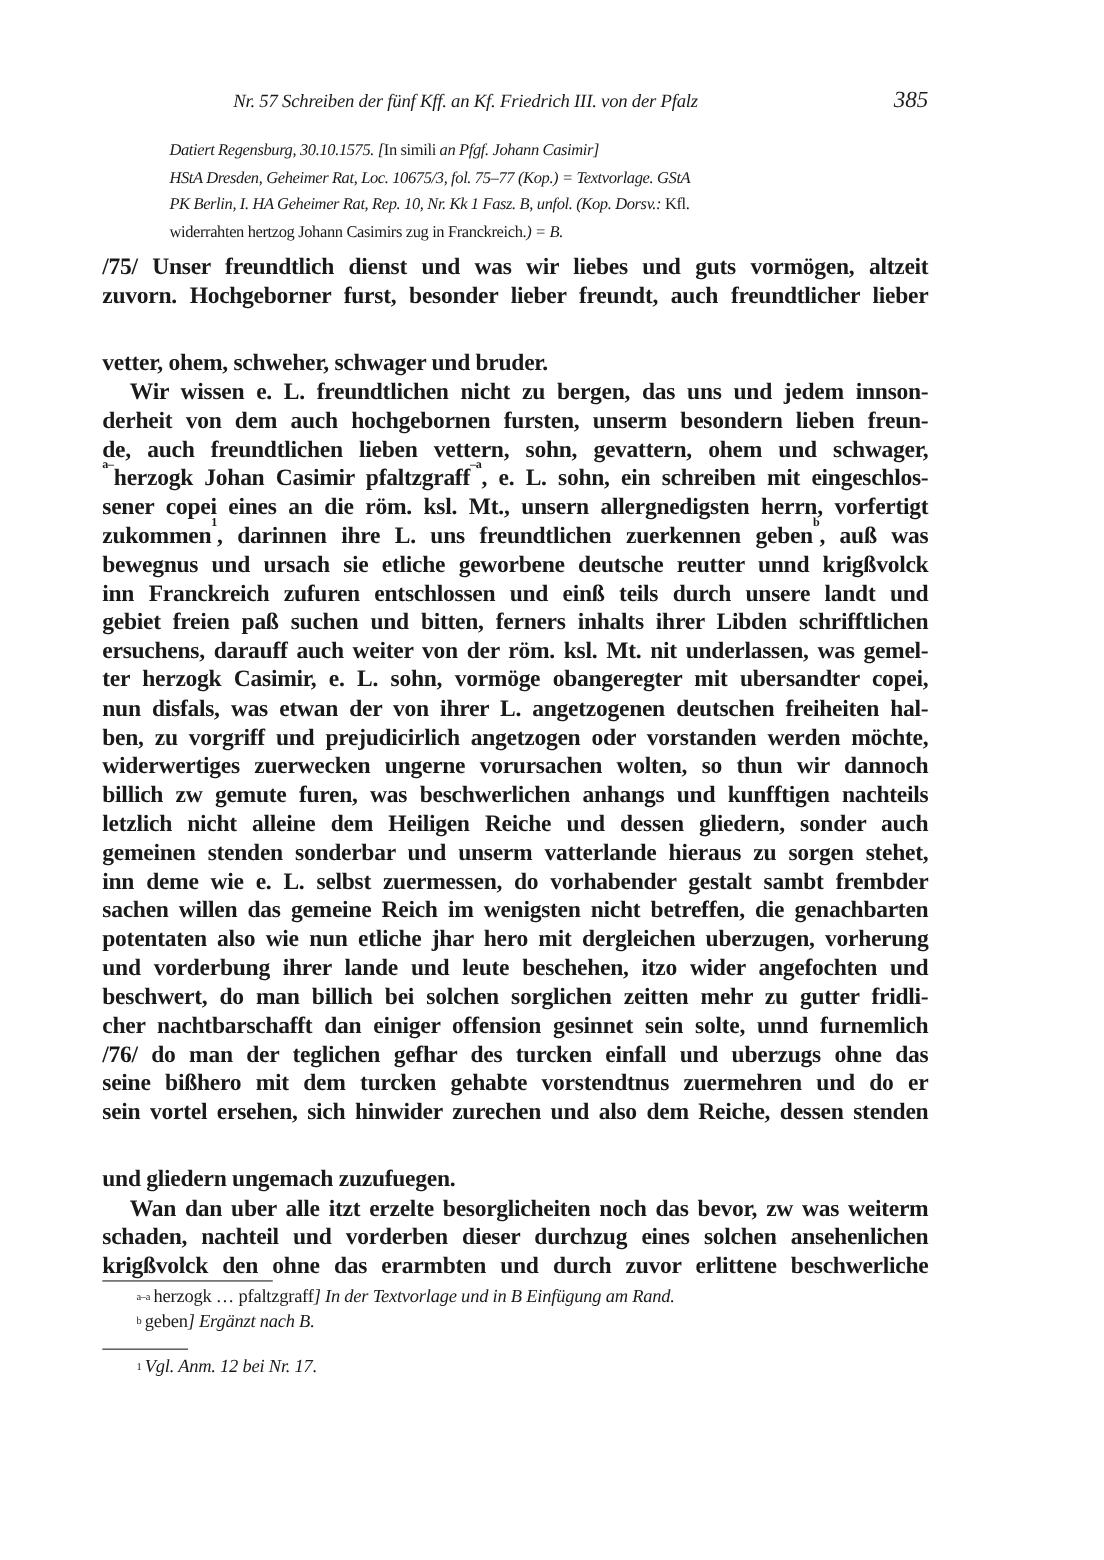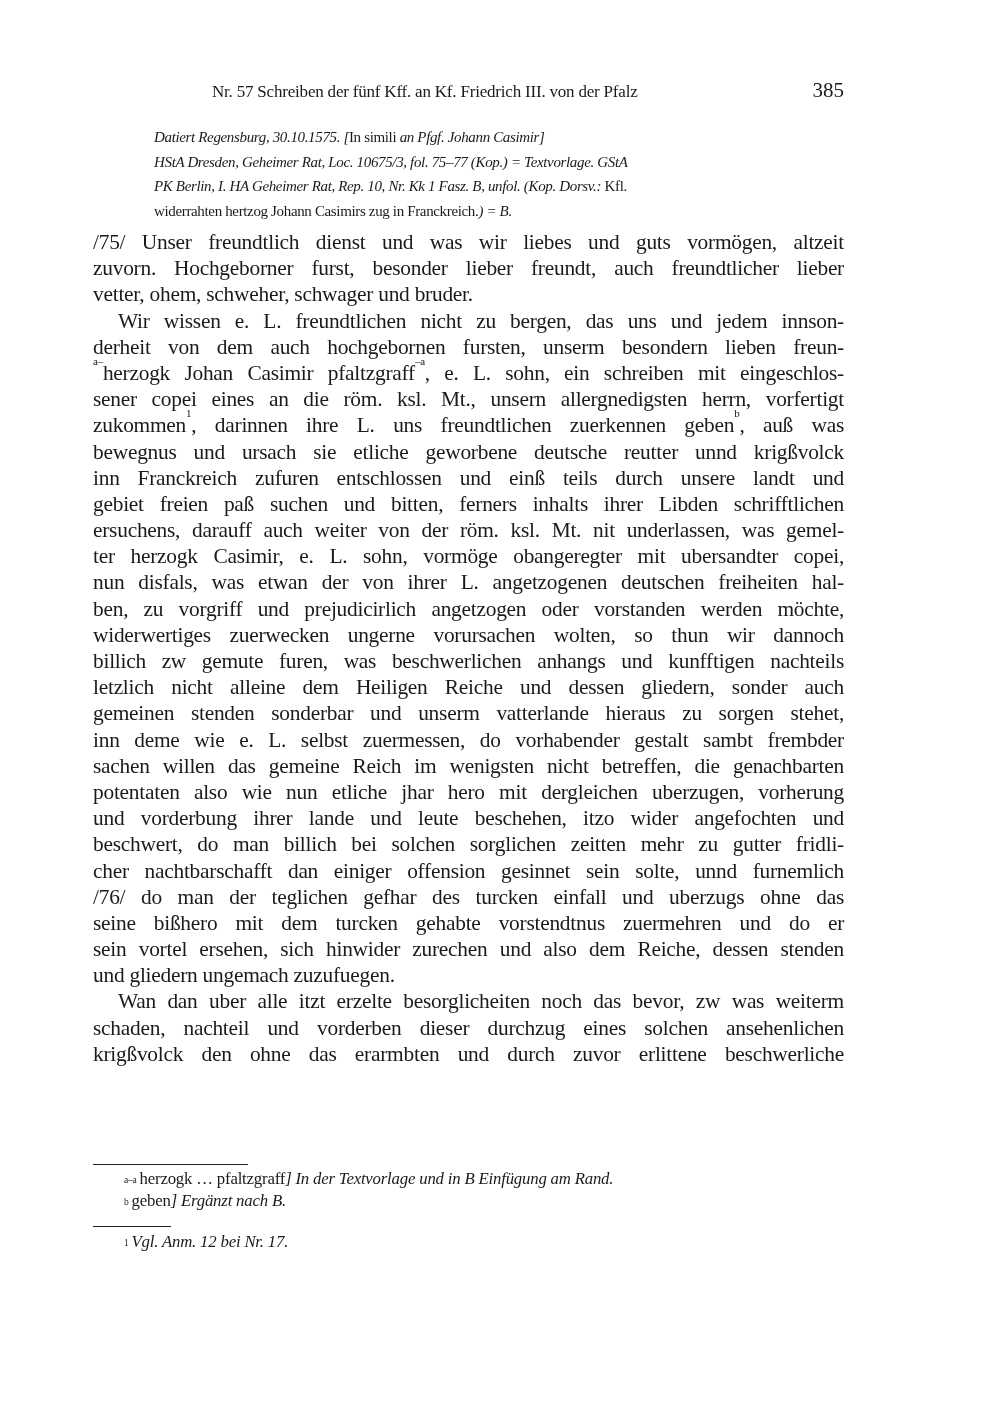--- a/index.html
+++ b/index.html
@@ -1,25 +1,25 @@
 <!DOCTYPE html>
 <html><head>
 <meta charset="utf-8">
 <style>
   html, body { margin: 0; padding: 0; background: #ffffff; }
   body { width: 1004px; height: 1418px; position: relative; overflow: hidden;
          font-family: "Liberation Serif", "DejaVu Serif", serif; color: #1a1a1a; }
-  .running-head { position: absolute; top: 78px; left: 212px; width: 632px; height: 30px; }
+  .running-head { position: absolute; top: 78px; left: 212px; width: 632px; height: 30px; font-style: italic; }
   .running-title { position: absolute; left: 0; top: 4px; font-size: 17px; letter-spacing: -0.2px; }
   .page-number { position: absolute; right: 0; top: 0; font-size: 21px; text-align: center; }
   .meta { position: absolute; top: 125px; left: 154px; width: 690px; font-size: 15px; line-height: 24.6px; letter-spacing: -0.35px; }
   .meta i { font-style: italic; }
-  .body-text { position: absolute; top: 229px; left: 93px; width: 751px; font-size: 21.4px; line-height: 26.2px; text-align: justify; letter-spacing: -0.25px; }
+  .body-text { position: absolute; top: 229px; left: 93px; width: 751px; font-size: 21.4px; line-height: 26.2px; text-align: justify; letter-spacing: -0.25px; font-weight: bold; }
   .line { display: block; text-align: justify; text-align-last: justify; white-space: nowrap; height: 26.2px; }
-  .line.last { text-align-last: left; }
+  .line.last { text-align-last: left; margin-top: 35px; }
   sup { font-size: 11px; vertical-align: top; position: relative; top: 1px; line-height: 0; }
   .fn-rule { position: absolute; left: 93px; height: 1px; background: #222; }
   .footnotes { position: absolute; left: 124px; font-size: 16.8px; line-height: 21.5px; letter-spacing: -0.2px; }
   .footnotes i { font-style: italic; }
   .fnsup { font-size: 9.5px; vertical-align: top; position: relative; top: 2px; margin-right: 3px; margin-top: 24px; }
 </style>
 </head>
 <body>
 
 <div class="running-head">
@@ -33,20 +33,21 @@
   <div><i>PK Berlin, I. HA Geheimer Rat, Rep. 10, Nr. Kk 1 Fasz. B, unfol. (Kop. Dorsv.: </i><span>Kfl.</span></div>
   <div><span>widerrahten hertzog Johann Casimirs zug in Franckreich.</span><i>) = B.</i></div>
 </div>
 
 <div class="body-text">
   <span class="line">/75/ Unser freundtlich dienst und was wir liebes und guts vormögen, altzeit</span>
   <span class="line">zuvorn. Hochgeborner furst, besonder lieber freundt, auch freundtlicher lieber</span>
   <span class="line last">vetter, ohem, schweher, schwager und bruder.</span>
   <span class="line" style="padding-left:25px">Wir wissen e. L. freundtlichen nicht zu bergen, das uns und jedem innson-</span>
   <span class="line">derheit von dem auch hochgebornen fursten, unserm besondern lieben freun-</span>
+  <span class="line">de, auch freundtlichen lieben vettern, sohn, gevattern, ohem und schwager,</span>
   <span class="line"><sup>a–</sup><span>herzogk Johan Casimir pfaltzgraff</span><sup>–a</sup><span>, e. L. sohn, ein schreiben mit eingeschlos-</span></span>
   <span class="line">sener copei eines an die röm. ksl. Mt., unsern allergnedigsten herrn, vorfertigt</span>
   <span class="line"><span>zukommen</span><sup>1</sup><span>, darinnen ihre L. uns freundtlichen zuerkennen geben</span><sup>b</sup><span>, auß was</span></span>
   <span class="line">bewegnus und ursach sie etliche geworbene deutsche reutter unnd krigßvolck</span>
   <span class="line">inn Franckreich zufuren entschlossen und einß teils durch unsere landt und</span>
   <span class="line">gebiet freien paß suchen und bitten, ferners inhalts ihrer Libden schrifftlichen</span>
   <span class="line">ersuchens, darauff auch weiter von der röm. ksl. Mt. nit underlassen, was gemel-</span>
   <span class="line">ter herzogk Casimir, e. L. sohn, vormöge obangeregter mit ubersandter copei,</span>
   <span class="line">nun disfals, was etwan der von ihrer L. angetzogenen deutschen freiheiten hal-</span>
   <span class="line">ben, zu vorgriff und prejudicirlich angetzogen oder vorstanden werden möchte,</span>

